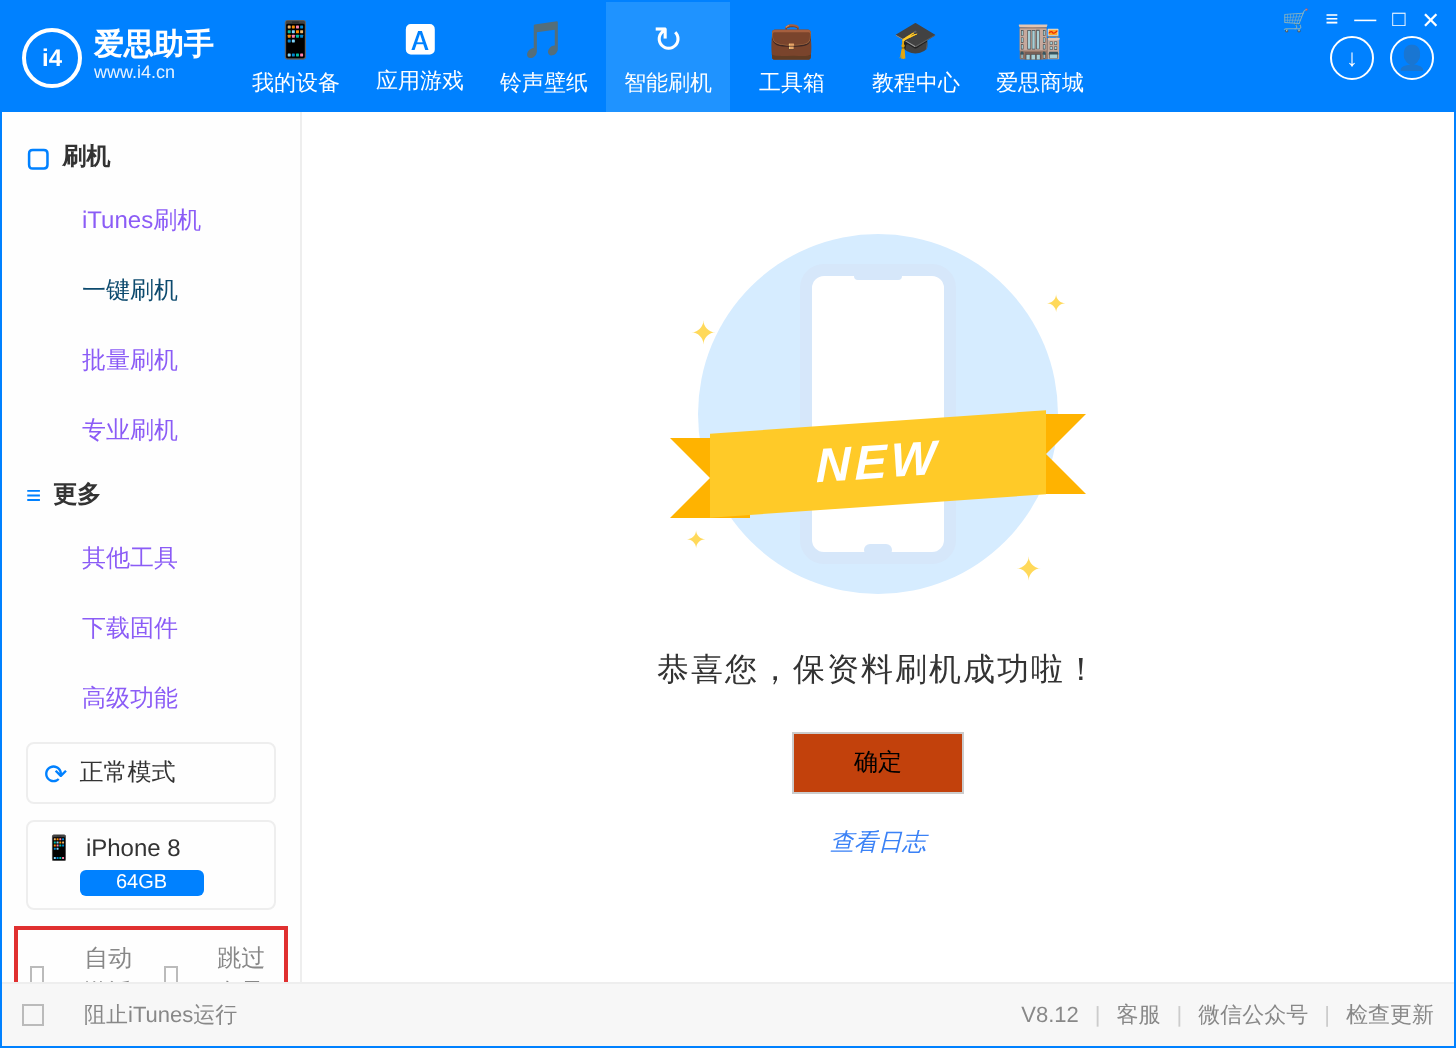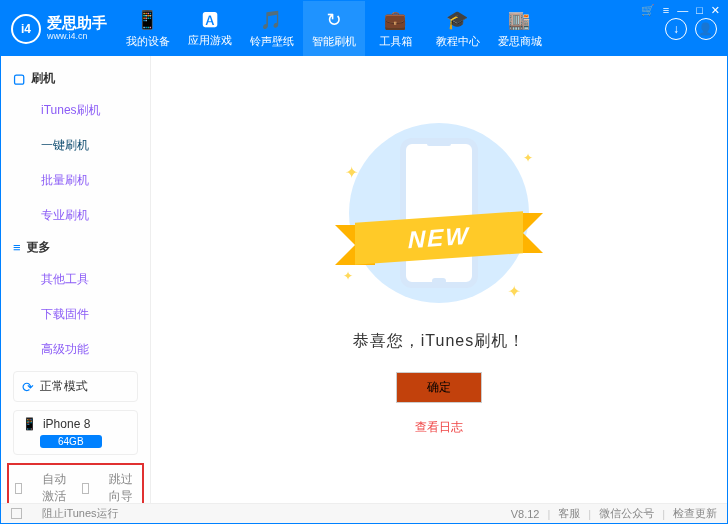--- a/index.html
+++ b/index.html
@@ -52,24 +52,24 @@
     .illu-ribbon-end-left { position: absolute; left: 0; top: 14px; width: 0; height: 0; border: 20px solid #ffb300; border-left-color: transparent; }
     .illu-ribbon-end-right { position: absolute; right: 0; top: 2px; width: 0; height: 0; border: 20px solid #ffb300; border-right-color: transparent; }
     .sparkle { position: absolute; color: #ffd95a; font-size: 16px; }
     .sp1 { left: 6px; top: 40px; }
     .sp2 { right: 6px; top: 28px; font-size: 12px; }
     .sp3 { left: 4px; bottom: 30px; font-size: 12px; }
     .sp4 { right: 18px; bottom: 12px; }
 
     .success-text { font-size: 16px; color: #333; margin-bottom: 20px; letter-spacing: 1px; }
     .ok-btn { padding: 6px 30px; border: 1px solid #ccc; background: #c2410c; cursor: pointer; font-size: 12px; margin-bottom: 16px; }
-    .log-link { color: #ef4444; font-size: 12px; cursor: pointer; }
-
-    
-    .footer { height: 20px; background: #f7f7f7; border-top: 1px solid #eee; display: flex; align-items: center; padding: 0 10px; font-size: 11px; color: #888; }
+    .log-link { color: #3b82f6; font-size: 12px; cursor: pointer; font-style: italic; }
+
+    
+    .footer { height: 32px; background: #f7f7f7; border-top: 1px solid #eee; display: flex; align-items: center; padding: 0 10px; font-size: 11px; color: #888; }
     .footer-left { display: flex; align-items: center; gap: 4px; }
     .footer-right { margin-left: auto; display: flex; align-items: center; gap: 8px; }
     .footer-sep { color: #ccc; }
   </style>
 </head>
 <body>
 
 <div class="app">
   <div class="header">
     <div class="win-controls">
@@ -173,21 +173,21 @@
         <span class="sparkle sp1">✦</span>
         <span class="sparkle sp2">✦</span>
         <span class="sparkle sp3">✦</span>
         <span class="sparkle sp4">✦</span>
         <div class="illu-ribbon">
           <div class="illu-ribbon-end-left"></div>
           <div class="illu-ribbon-end-right"></div>
           <div class="illu-ribbon-main">NEW</div>
         </div>
       </div>
-      <div class="success-text">恭喜您，iTunes刷机！</div>
+      <div class="success-text">恭喜您，保资料刷机成功啦！</div>
       <button class="ok-btn">确定</button>
       <a class="log-link">查看日志</a>
     </div>
   </div>
 
   <div class="footer">
     <div class="footer-left">
       <label class="chk">
           <span class="chk-box"></span>
           <span>阻止iTunes运行</span>

